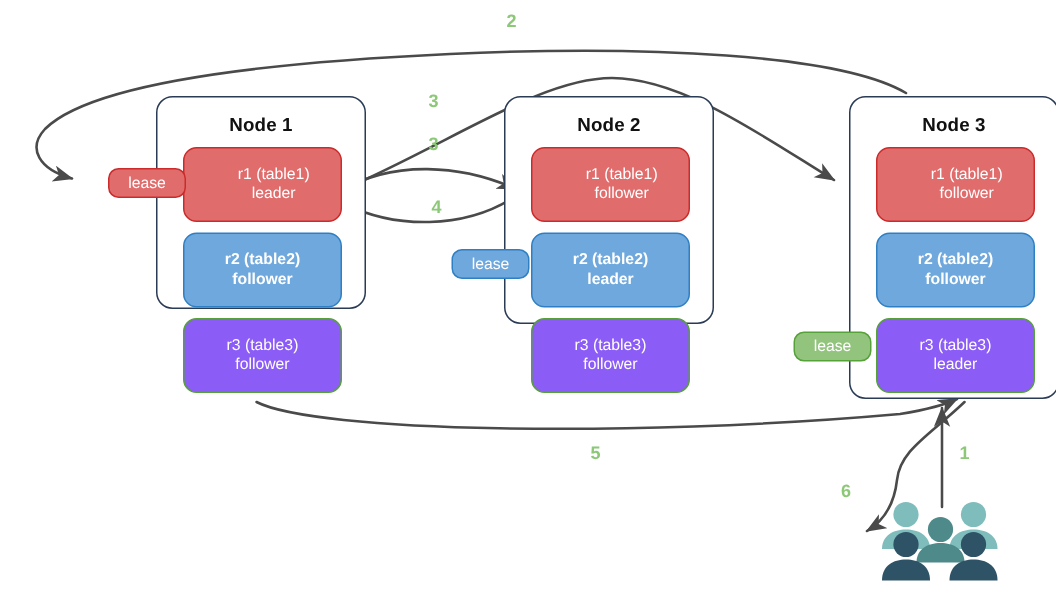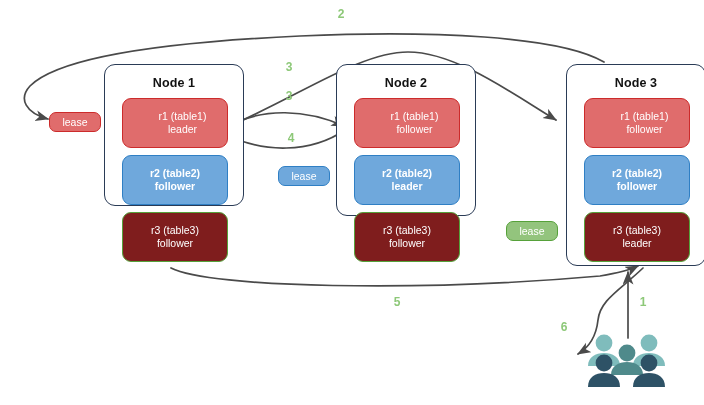--- a/index.html
+++ b/index.html
@@ -60,33 +60,34 @@
     background: #e06c6c;
     border: 1.6px solid #cc2b2b;
     padding-left: 15px;
   }
   .rep-blue {
     background: #6fa8dc;
     border: 1.6px solid #2f7fc4;
     font-weight: bold;
   }
   .rep-green {
-    background: #7f1d1d;
+    background: #8b5cf6;
     border: 1.6px solid #56a13a;
   }
   .lease {
     position: absolute;
     box-sizing: border-box;
     border-radius: 7px;
     display: flex;
     align-items: center;
     justify-content: center;
     font-size: 10.5px;
     color: #ffffff;
     height: 20px;
+    margin-left: 23px;
   }
   .lease-red {
     background: #e06c6c;
     border: 1.6px solid #cc2b2b;
   }
   .lease-blue {
     background: #6fa8dc;
     border: 1.6px solid #2f7fc4;
   }
   .lease-green {

